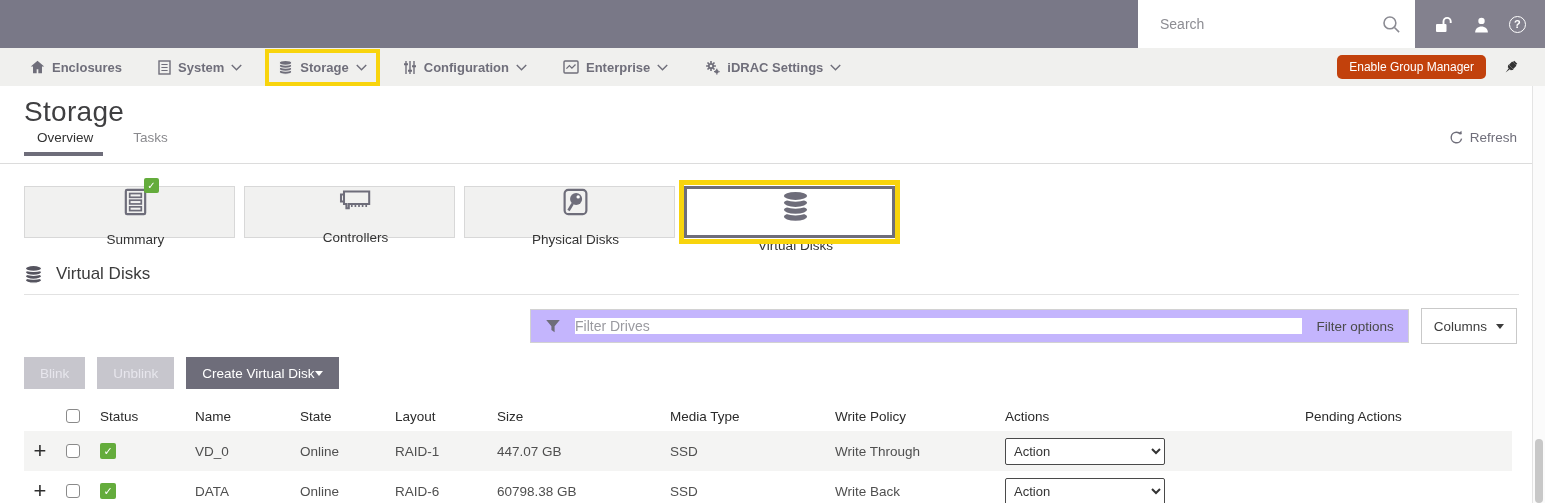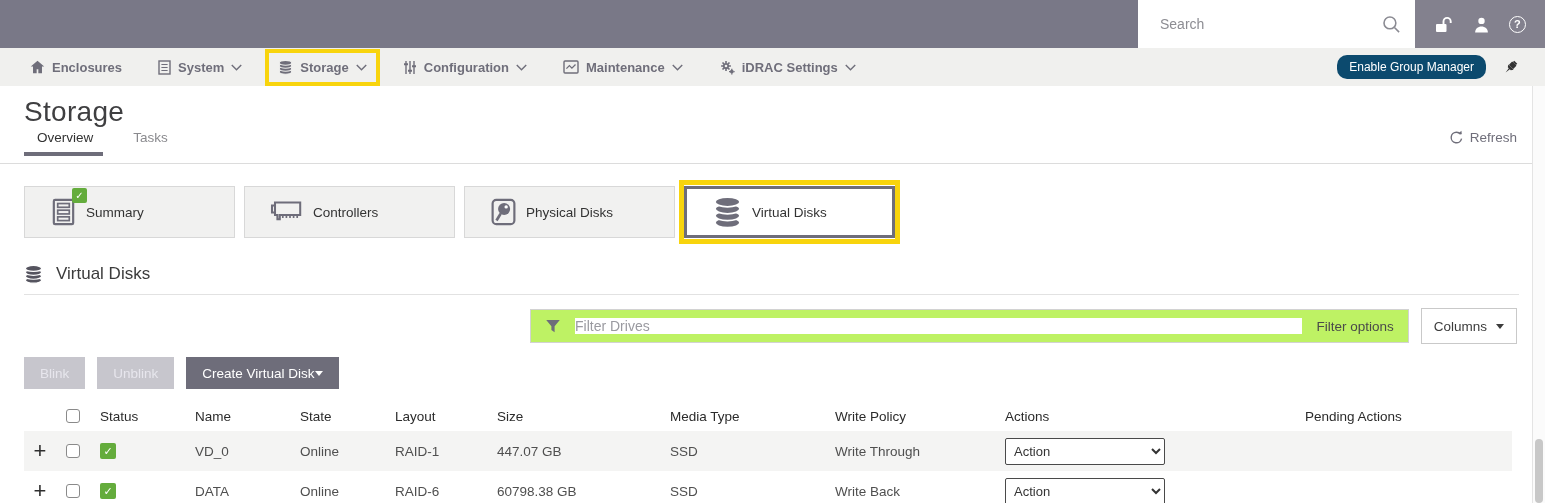--- a/index.html
+++ b/index.html
@@ -21,53 +21,53 @@
     font-size:11px; font-weight:bold; display:flex; align-items:center; justify-content:center; }
   .help-badge::after { content:"?"; }
 
   
   .navbar { height:38px; background:#f0f0ee; display:flex; align-items:center; padding:0 26px 0 30px; position:relative; }
   .nav-items { display:flex; align-items:center; gap:36px; }
   .nav-item { display:flex; align-items:center; gap:7px; color:#6f6e7a; font-weight:bold;
     font-size:13px; cursor:pointer; position:relative; white-space:nowrap; }
   .nav-item.hl::before { content:""; position:absolute; inset:-11px -13px; border:4px solid #f8d40d; pointer-events:none; z-index:5; }
   .nav-right { margin-left:auto; display:flex; align-items:center; gap:16px; }
-  .egm-btn { background:#0c4a6e; color:#fff; border:none; font-size:12px; height:24px;
-    padding:0 12px; border-radius:10px; cursor:pointer; font-family:"Liberation Sans", sans-serif; }
+  .egm-btn { background:#c2410c; color:#fff; border:none; font-size:12px; height:24px;
+    padding:0 12px; border-radius:5px; cursor:pointer; font-family:"Liberation Sans", sans-serif; }
 
   
   .page-title { font-size:28px; font-weight:300; color:#3f3f41; letter-spacing:.3px; padding:10px 0 2px 24px; }
   .tabs-row { display:flex; align-items:flex-start; gap:40px; padding:0 0 16px 37px; border-bottom:1px solid #dcdcdc; height:34px; }
   .tab { font-size:13.5px; color:#8a8a8e; padding-bottom:10px; cursor:pointer; position:relative; }
   .tab.active { color:#333; }
   .tab.active::after { content:""; position:absolute; left:-13px; right:-10px; bottom:-1px; height:4px; background:#6e6d7a; }
   .refresh { margin-left:auto; display:flex; align-items:center; gap:6px; color:#6f6e7a;
     font-size:13.5px; padding:0 28px 8px 0; cursor:pointer; }
 
   
   .cards { display:flex; gap:9px; padding:22px 0 0 24px; }
   .card { width:211px; height:52px; background:#f1f1f0; border:1px solid #d8d8d8; display:flex;
-    align-items:center; gap:8px; padding-left:24px; cursor:pointer; position:relative; }
+    align-items:center; gap:15px; padding-left:12px; cursor:pointer; position:relative;flex-direction:column; }
   .card-label { font-size:13.5px; color:#333; }
   .card.selected { background:#fff; border:3px solid #6e6d7a; }
   .card.selected::before { content:""; position:absolute; inset:-9px -8px; border:5px solid #f8d40d; pointer-events:none; }
   .icon-wrap { position:relative; display:flex; align-items:center; }
   .check-badge { width:15px; height:15px; background:#64ac3c; border-radius:2px; color:#fff; font-size:10px;
     display:flex; align-items:center; justify-content:center; }
   .check-badge::after { content:"✓"; }
   .icon-wrap .check-badge { position:absolute; top:-9px; right:-9px; }
 
   
   .section-head { display:flex; align-items:center; gap:13px; padding:26px 0 10px 24px;
     font-size:17px; color:#3c3c3c; }
   .section-divider { border-bottom:1px solid #e2e2e2; margin:0 26px 0 24px; }
 
   
   .filter-row { display:flex; align-items:center; margin:13px 28px 0 24px; }
-  .filter-box { margin-left:506px; flex:1; border:1px solid #d2d2d2; height:34px; background:#bef264;
+  .filter-box { margin-left:506px; flex:1; border:1px solid #d2d2d2; height:34px; background:#c4b5fd;
     display:flex; align-items:center; gap:14px; padding:0 14px; }
   .filter-box input { flex:1; border:none; outline:none; font-size:14px; color:#444;
     font-family:"Liberation Sans", sans-serif; }
   .filter-box input::placeholder { color:#9a9aa0; }
   .filter-options { font-size:13.5px; color:#4a4a4a; cursor:pointer; white-space:nowrap; }
   .columns-btn { margin-left:12px; border:1px solid #c9c9c9; background:#fff; height:36px;
     display:flex; align-items:center; gap:9px; padding:0 12px; font-size:13.5px; color:#3c3c3c;
     cursor:pointer; font-family:"Liberation Sans", sans-serif; }
   .caret-down { width:0; height:0; border-left:4.5px solid transparent; border-right:4.5px solid transparent;
     border-top:5.5px solid #3c3c3c; display:inline-block; }
@@ -193,21 +193,21 @@
           </svg>
       </span>
     </span>
     <span class="nav-item">
       <span>
         <svg width="16" height="14" viewBox="0 0 16 14">
             <rect x="1" y="1" width="14" height="12" rx="1" fill="none" stroke="#6f6e7a" stroke-width="1.4"></rect>
             <path d="M3.4 8.6l3-3 2.5 2.5 3.6-3.6" fill="none" stroke="#6f6e7a" stroke-width="1.3"></path>
           </svg>
       </span>
-      <span>Maintenance</span>
+      <span>Enterprise</span>
       <span>
         <svg width="11" height="7" viewBox="0 0 10 6">
             <path d="M.7.7l4.3 4.3L9.3.7" fill="none" stroke="#6f6e7a" stroke-width="1.3"></path>
           </svg>
       </span>
     </span>
     <span class="nav-item">
       <span>
         <svg width="16" height="15" viewBox="0 0 16 15">
           <circle cx="7" cy="6" r="3.1" fill="#6f6e7a"></circle>

